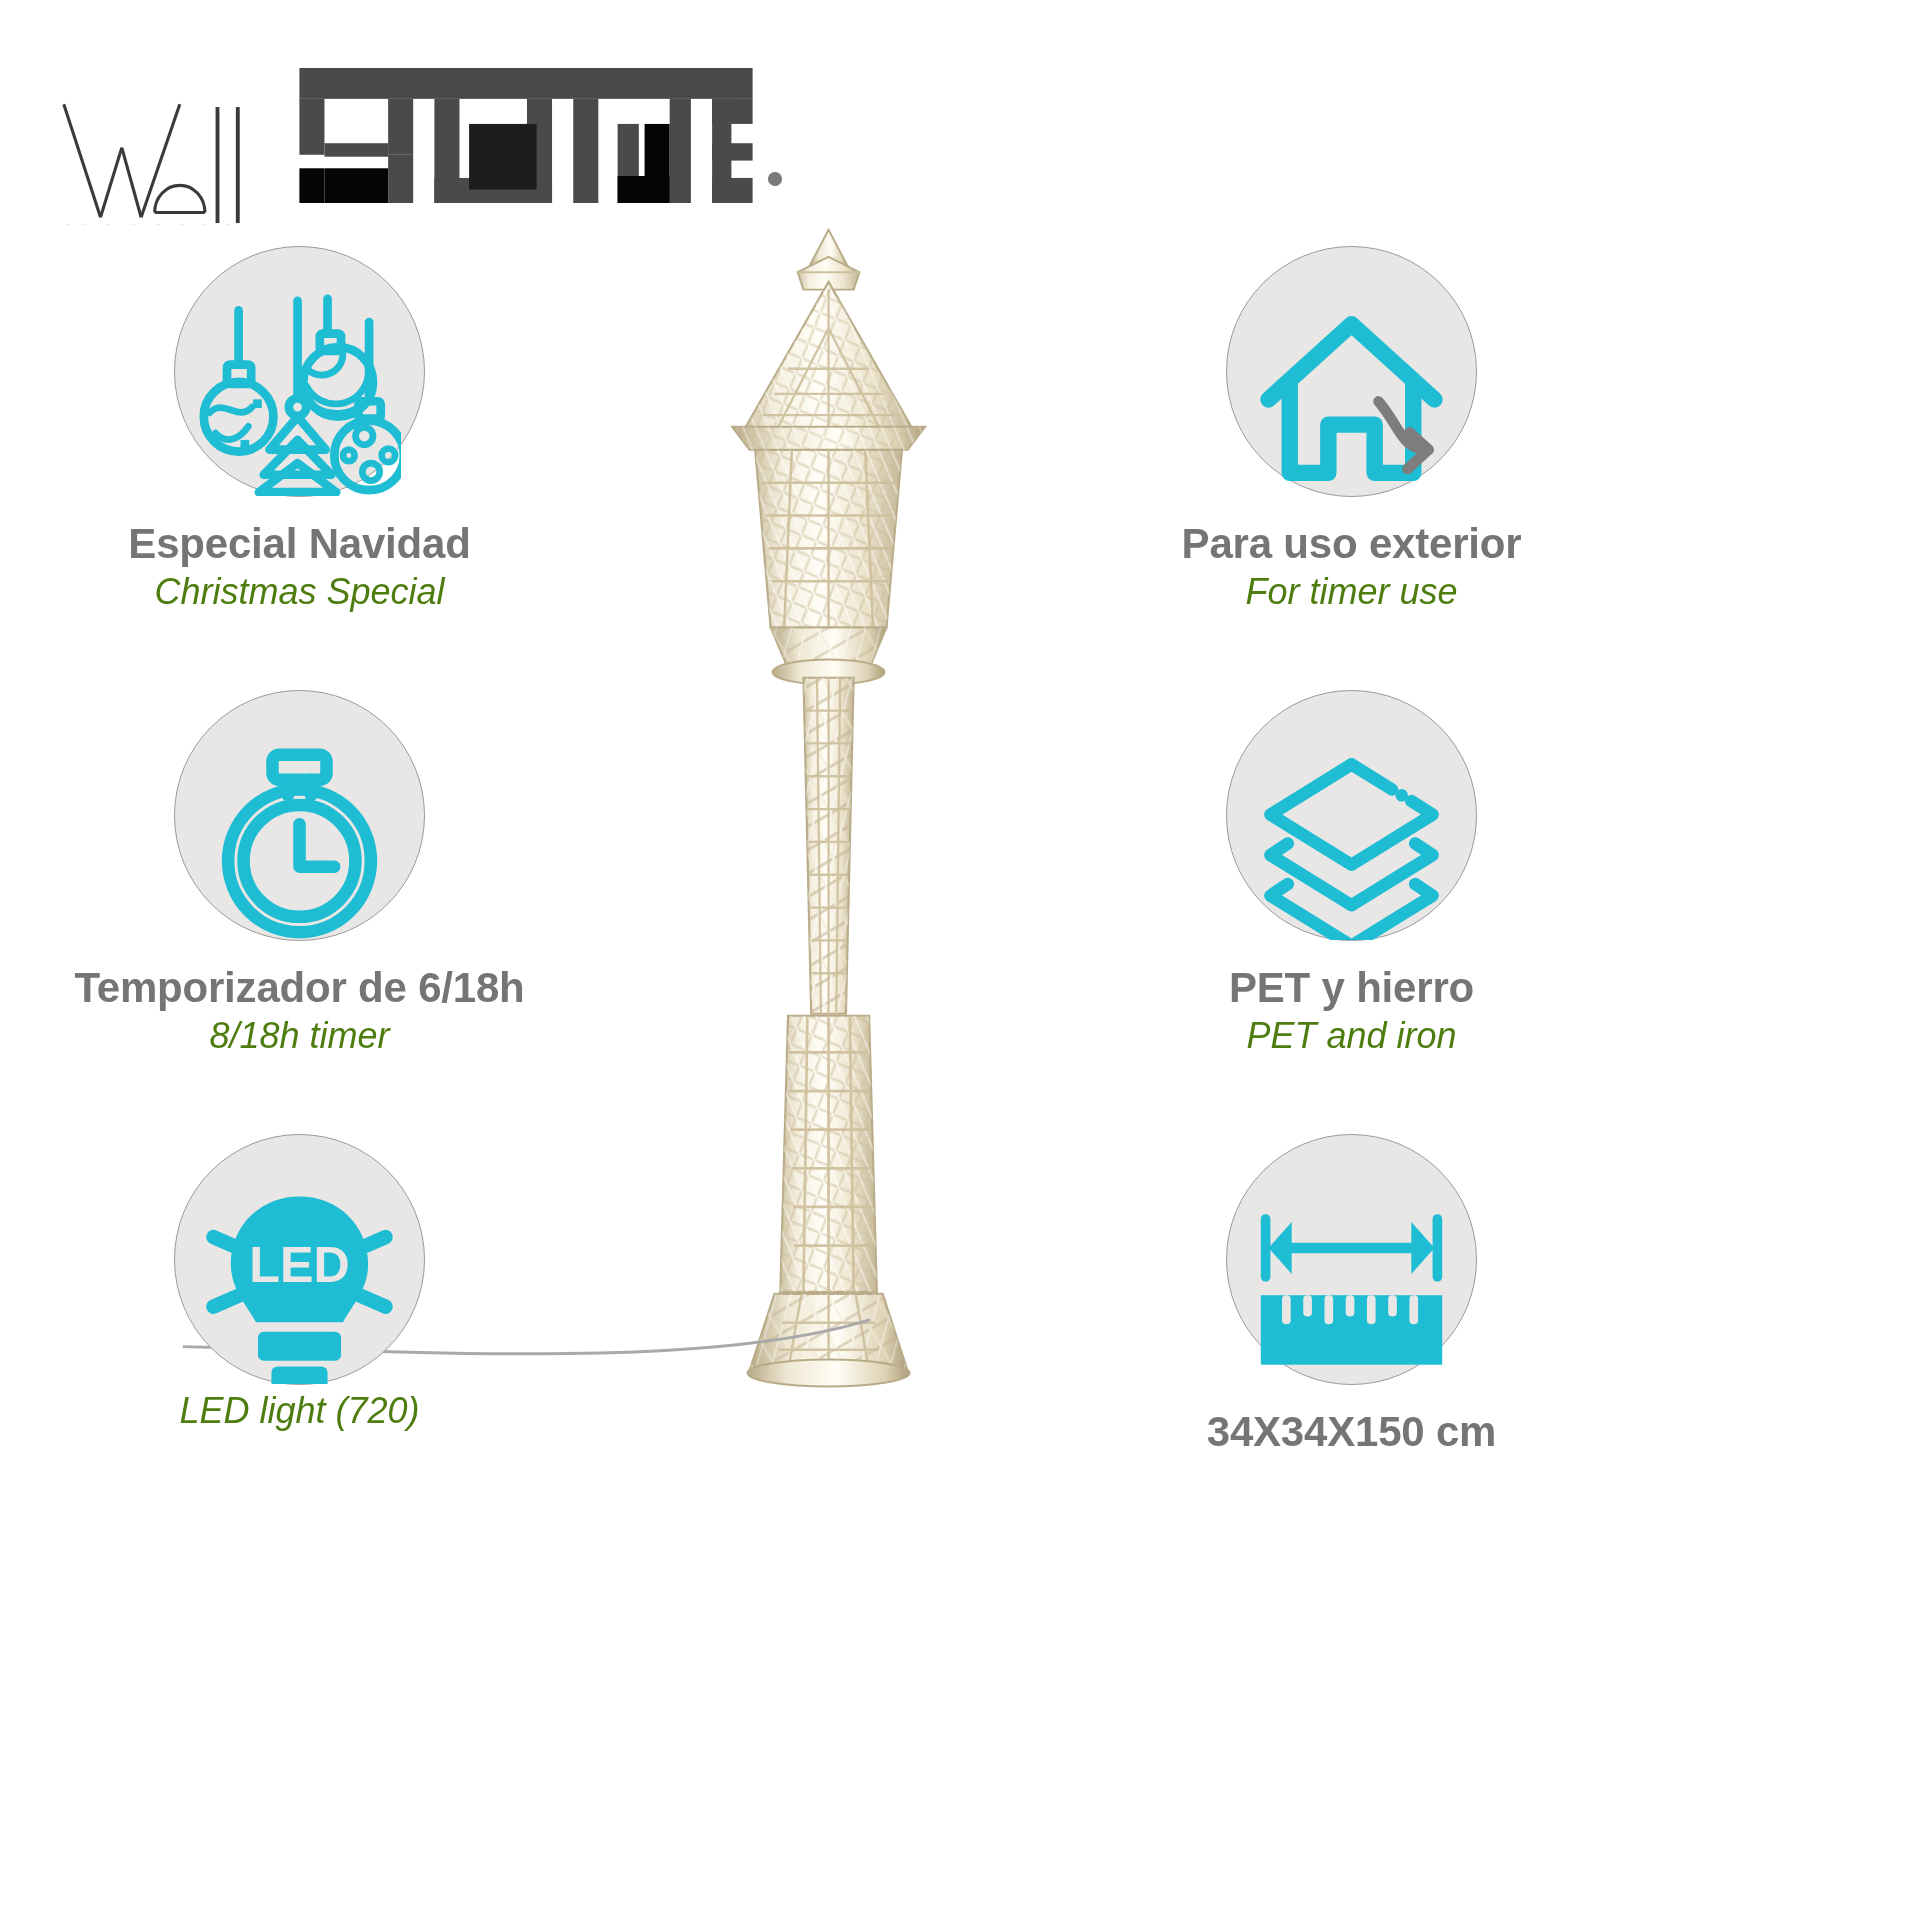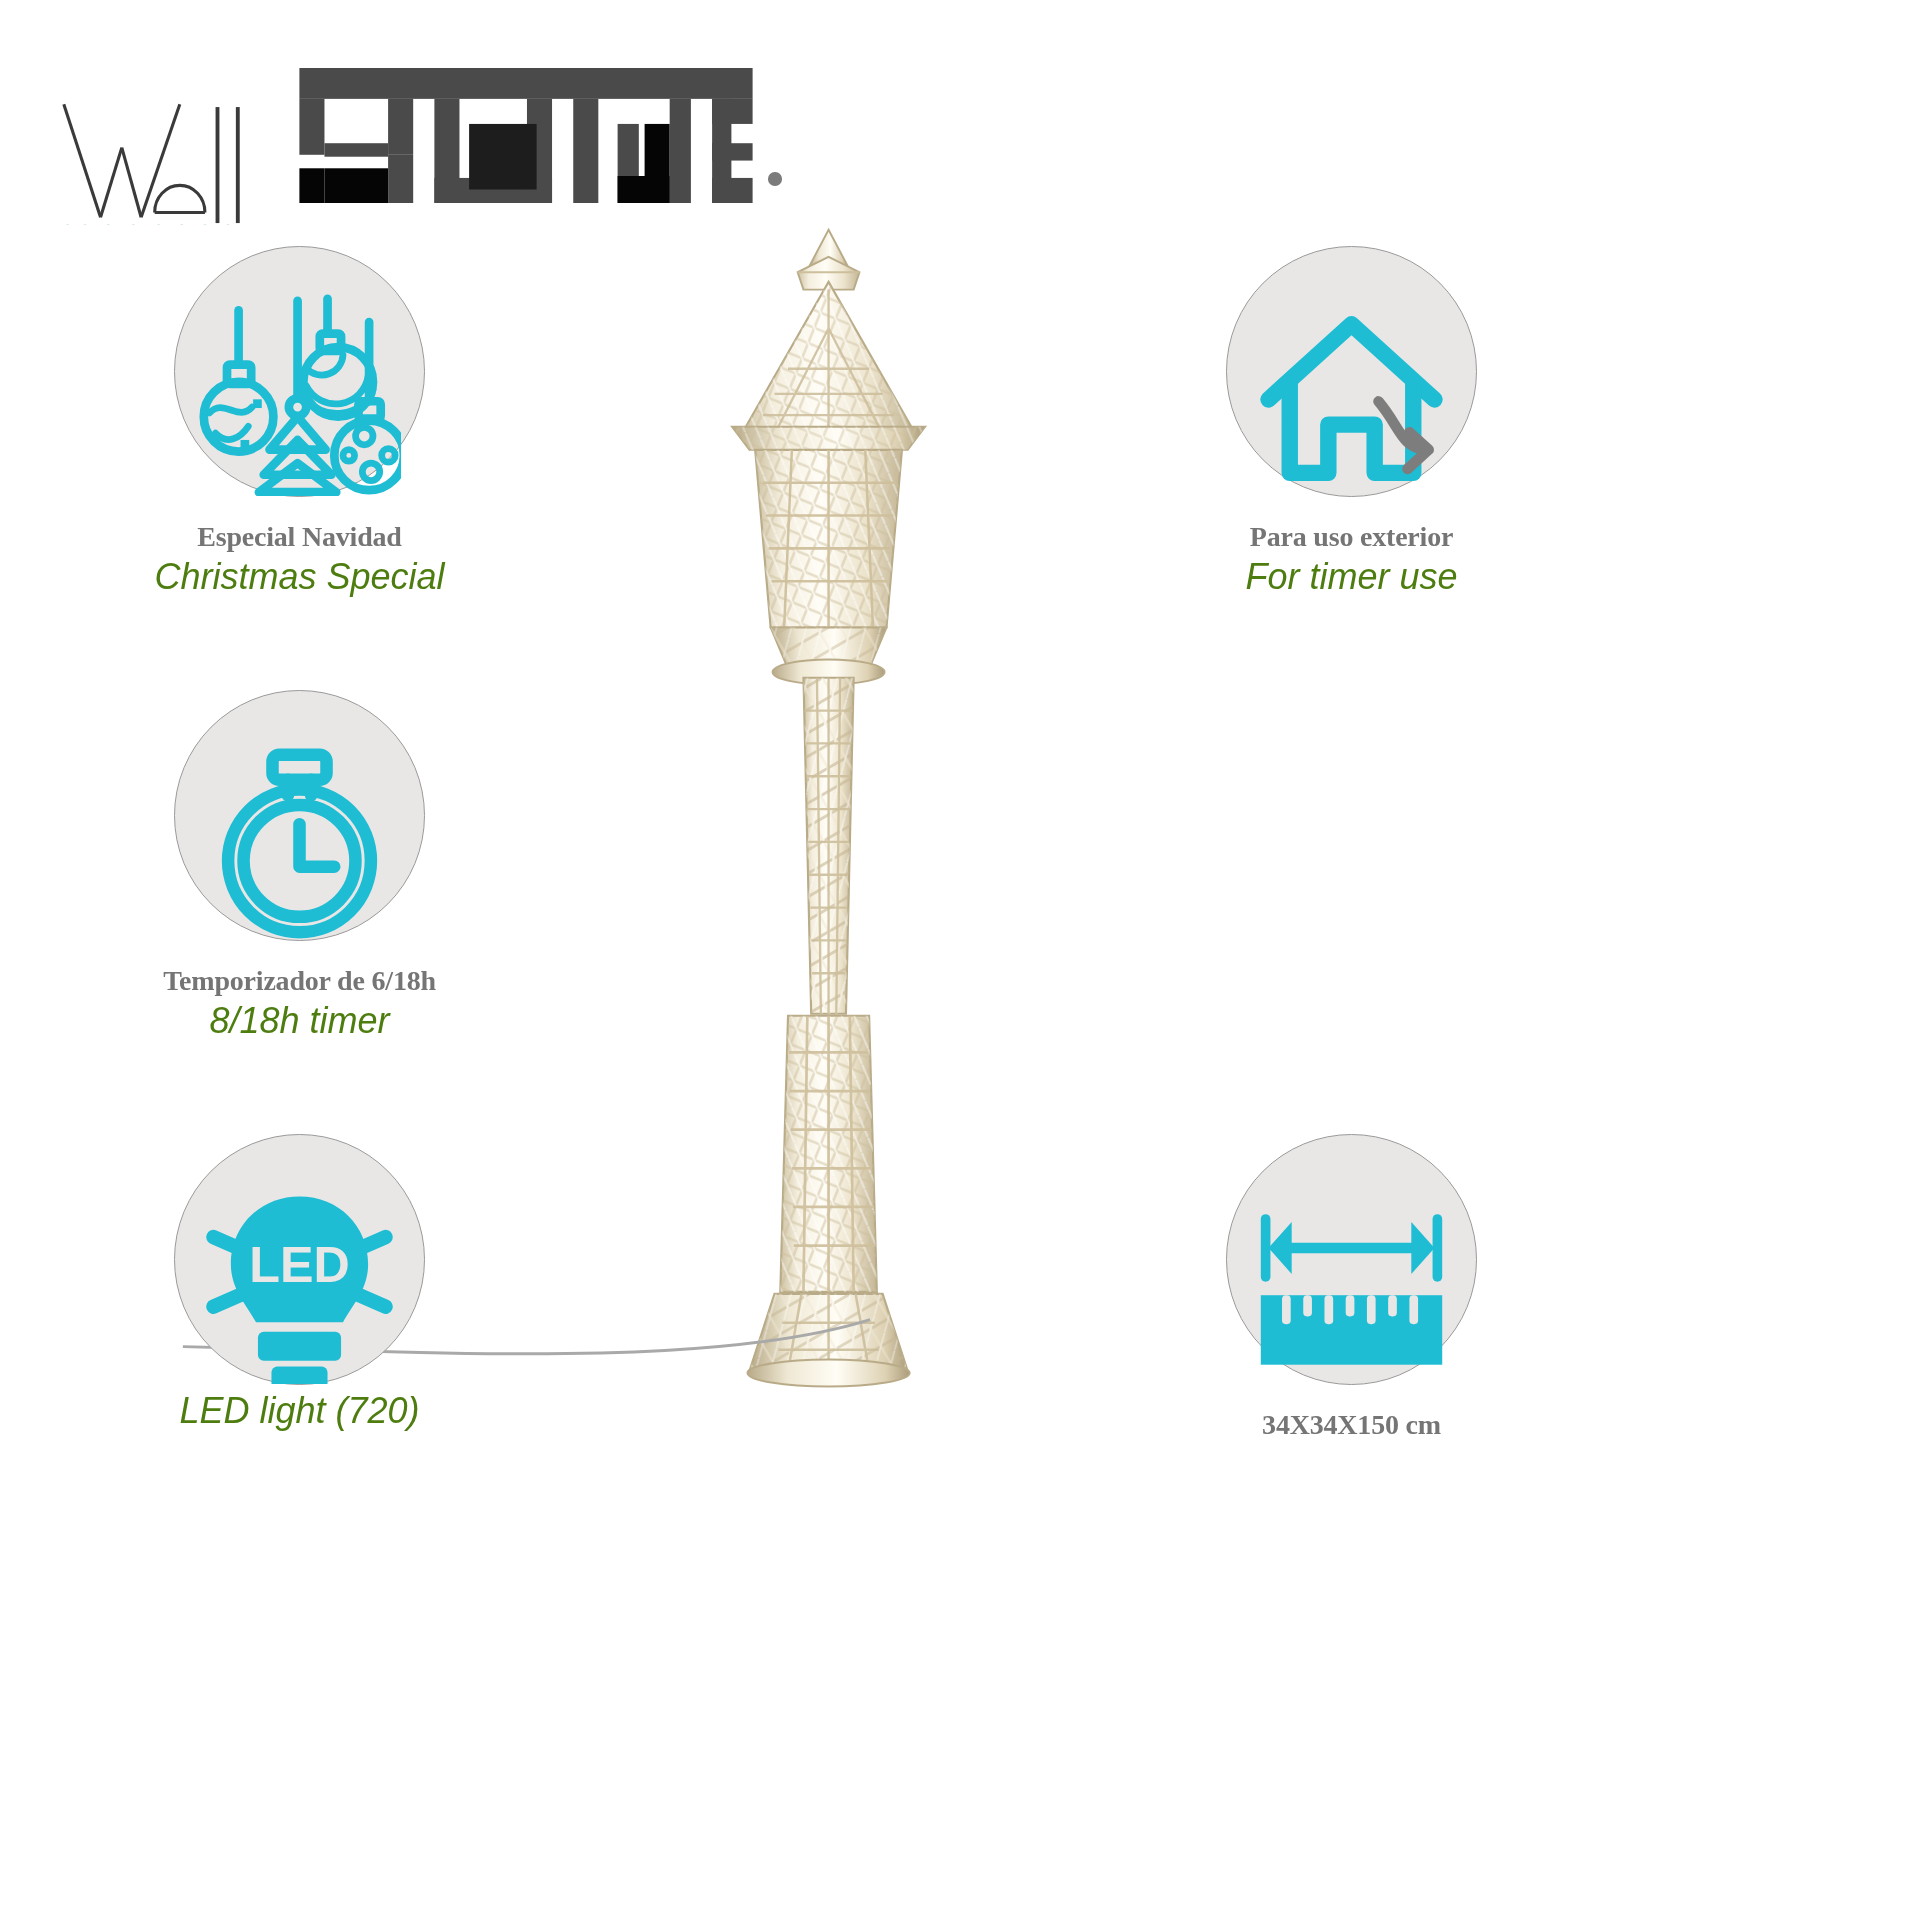--- a/index.html
+++ b/index.html
@@ -46,26 +46,25 @@
     margin: 0 auto;
     display: flex;
     align-items: flex-end;
     justify-content: center;
     position: relative;
   }
   .icon-circle svg { display: block; }
 
   .feature-title {
     margin-top: 25px;
-    font-size: 28px;
+    font-size: 42px;
     font-weight: bold;
     color: #757575;
     letter-spacing: -0.2px;
     line-height: 1.05;
-    font-family: Liberation Serif, serif;
   }
   .feature-sub {
     margin-top: 6.8px;
     font-size: 36px;
     font-style: italic;
     color: #4d7c0f;
     line-height: 1.05;
   }
 
   
@@ -325,20 +324,38 @@
           <circle cx="100" cy="118" r="74"></circle>
           <circle cx="100" cy="118" r="58"></circle>
           <path d="M100 80 L100 124 L136 124"></path>
         </g>
       </svg>
     </div>
     <div class="feature-title">Temporizador de 6/18h</div>
     <div class="feature-sub">8/18h timer</div>
   </div>
 
+  <div class="feature right r2">
+    <div class="icon-circle">
+      <svg width="193" height="193" viewBox="0 0 200 200">
+        <g fill="none" stroke="#1FBDD4" stroke-width="13" stroke-linecap="round" stroke-linejoin="round">
+
+          <path d="M100 18 L142 44"></path>
+          <path d="M162 56 L184 70 L100 122 L16 70 L100 18"></path>
+
+          <path d="M34 100 L16 112 L100 164 L184 112 L166 100"></path>
+
+          <path d="M34 142 L16 154 L100 206 L184 154 L166 142"></path>
+        </g>
+        <circle cx="152" cy="50" r="6.5" fill="#1FBDD4"></circle>
+      </svg>
+    </div>
+    <div class="feature-title">PET y hierro</div>
+    <div class="feature-sub">PET and iron</div>
+  </div>
 
   <div class="feature left r3">
     <div class="icon-circle">
       <svg width="203" height="203" viewBox="0 0 210 210">
 
         <g stroke="#1FBDD4" stroke-width="15" stroke-linecap="round">
           <line x1="16" y1="58" x2="48" y2="72"></line>
           <line x1="194" y1="58" x2="162" y2="72"></line>
           <line x1="16" y1="130" x2="48" y2="116"></line>
           <line x1="194" y1="130" x2="162" y2="116"></line>

